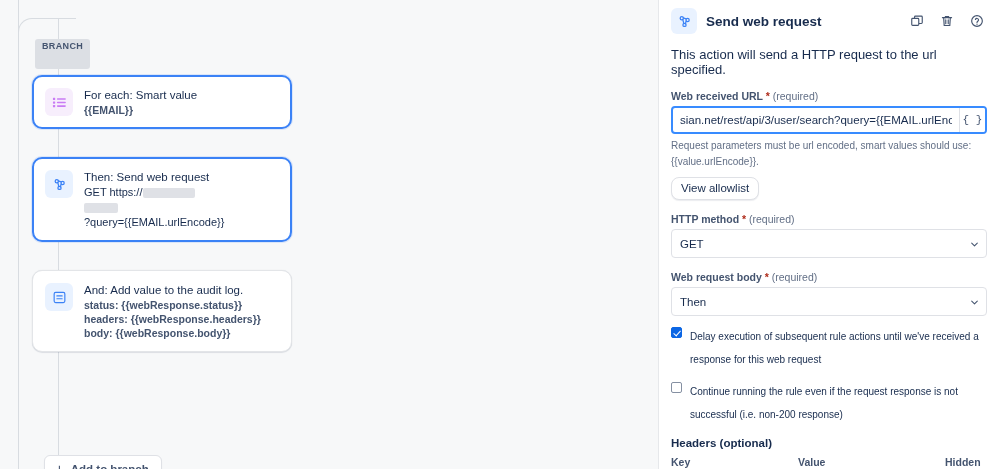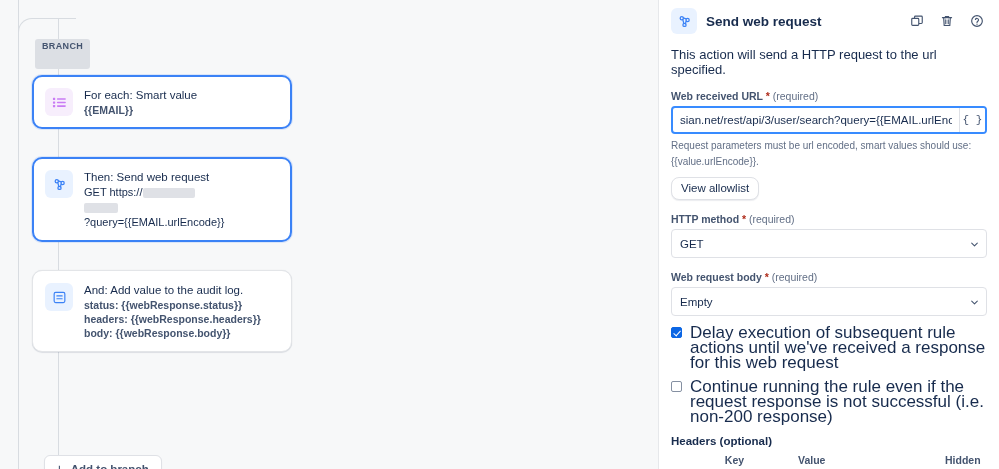--- a/index.html
+++ b/index.html
@@ -155,31 +155,31 @@
     flex: 0 0 auto; width: 11px; height: 11px; border-radius: 2px;
     border: 1.6px solid #8590a2; background: #fff; margin-top: 2px;
     position: relative; cursor: pointer;
   }
   .cb.on { background: #0c66e4; border-color: #0c66e4; }
   .cb.on:after {
     content: ""; position: absolute; left: 2.6px; top: .5px;
     width: 3.2px; height: 6.2px; border: solid #fff;
     border-width: 0 1.7px 1.7px 0; transform: rotate(42deg);
   }
-  .cbtxt { font-size: 17px; color: #172b4d; line-height: 15px; }
+  .cbtxt { font-size: 10px; color: #172b4d; line-height: 23px; }
 
   .hsec { font-size: 11.5px; font-weight: 700; color: #172b4d; margin-top: 11px; }
 
   .htable { margin-top: 7px; }
   .hhead {
     display: flex; align-items: center; font-size: 10.5px;
     font-weight: 700; color: #44546f; padding-bottom: 5px;
     border-bottom: 1px solid #e6e8eb;
   }
-  .c-key { width: 127px; flex: 0 0 auto; text-align: center; }
+  .c-key { width: 127px; flex: 0 0 auto; }
   .c-val { width: 119px; flex: 0 0 auto; }
   .c-hid { width: 45px; flex: 0 0 auto; padding-left: 28px; }
   .c-del { flex: 1; }
 
   .hrow { display: flex; align-items: center; margin-top: 6px; flex-direction: column; }
   .kin {
     width: 122px; height: 28px; border: 1px solid #dfe1e6; border-radius: 4px;
     background: #fff; display: flex; align-items: center; padding: 0 8px;
     font-size: 11.5px; color: #172b4d;
   }
@@ -339,21 +339,21 @@
       </svg>
     </div>
 
     
     <div class="flabel">
       <span>Web request body</span>
       <span class="req-star">*</span>
       <span class="req-txt">(required)</span>
     </div>
     <div class="select">
-      <span>Empty</span>
+      <span>Then</span>
       <svg class="chev" viewBox="0 0 10 10">
         <path d="M1 3 L5 7 L9 3" fill="none" stroke="#44546f" stroke-width="1.5" stroke-linecap="round" stroke-linejoin="round"></path>
       </svg>
     </div>
 
     
     <div class="cbrow">
       <span class="cb on"></span>
       <span class="cbtxt">Delay execution of subsequent rule actions until we've received a response for this web request</span>
     </div>

